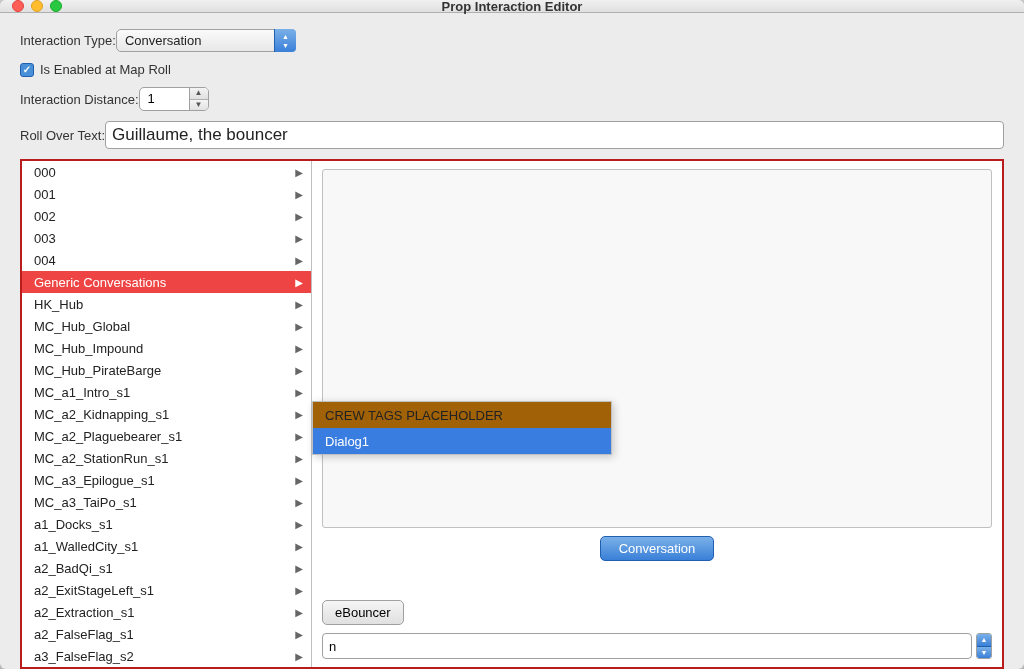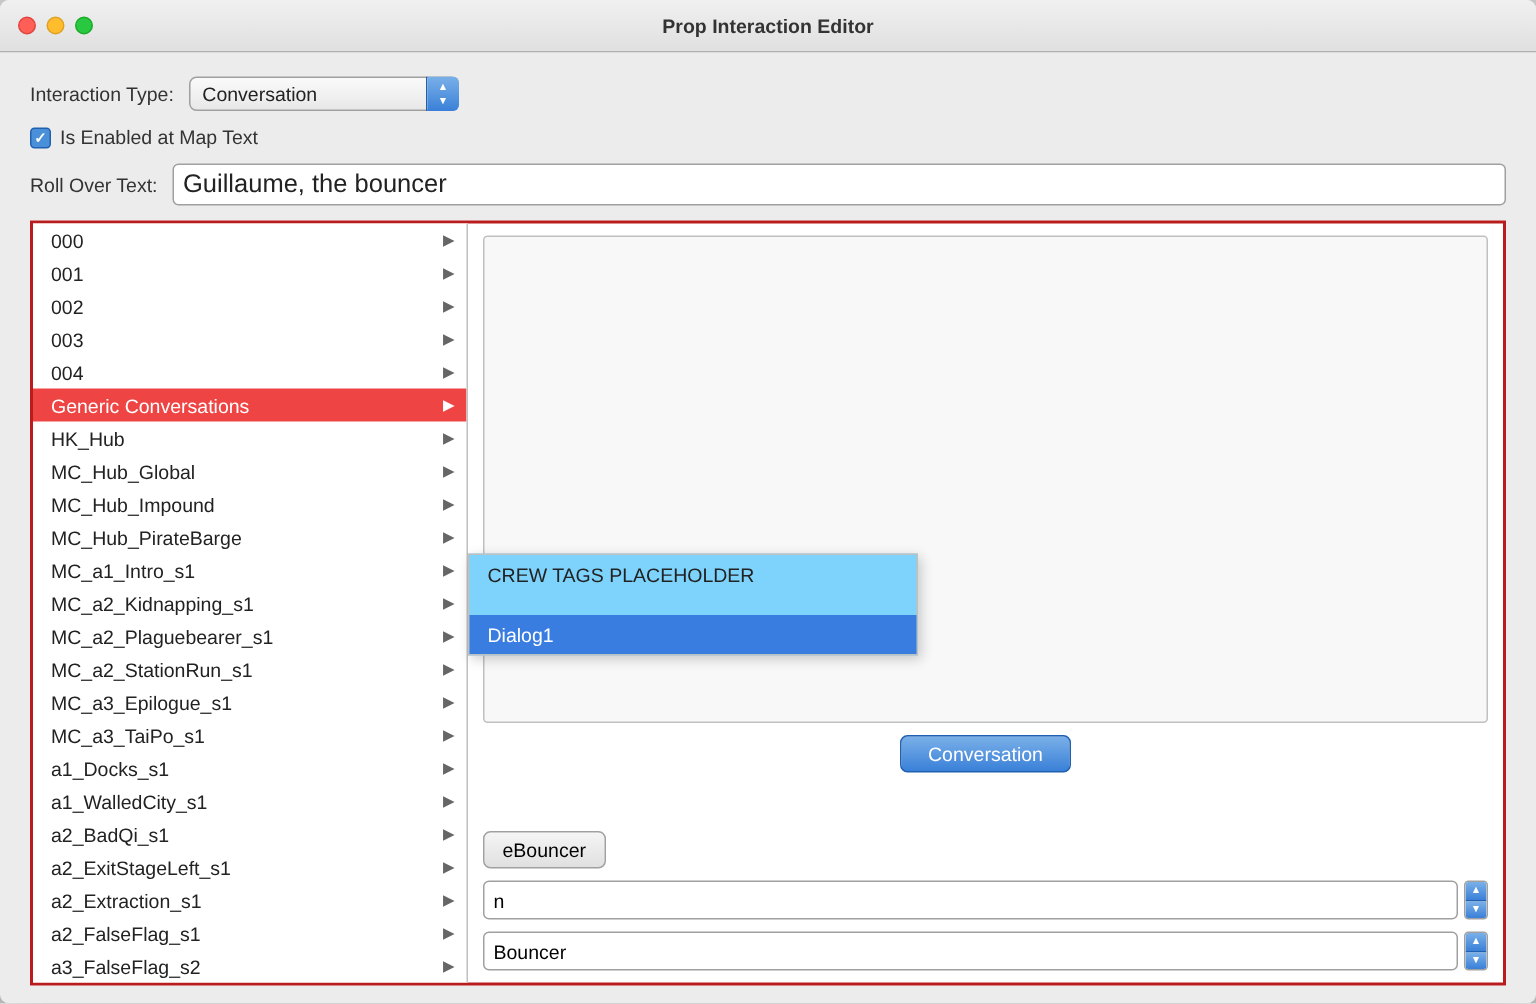--- a/index.html
+++ b/index.html
@@ -55,21 +55,20 @@
       flex: 1;
       padding: 16px 20px 12px 20px;
       display: flex;
       flex-direction: column;
       gap: 10px;
       position: relative;
     }
     .form-row {
       display: flex;
       align-items: center;
-      gap: 10px;
     }
     .label {
       color: #333;
       font-size: 13px;
       white-space: nowrap;
     }
     .select-wrapper {
       position: relative;
       display: inline-flex;
       align-items: center;
@@ -209,40 +208,39 @@
       font-size: 10px;
       color: #666;
     }
     .dropdown-item.selected .dropdown-arrow {
       color: white;
     }
     
     .submenu {
       position: absolute;
       left: 290px;
-      top: 220px;
+      top: 240px;
       width: 300px;
-      background: #7dd3fc;
+      background: #a16207;
       border: 1px solid #c0c0c0;
       box-shadow: 2px 2px 8px rgba(0,0,0,0.2);
       z-index: 100;
     }
     .submenu-item {
       display: flex;
       align-items: center;
       padding: 4px 12px;
       font-size: 13px;
       color: #222;
       cursor: pointer;
       height: 26px;
     }
     .submenu-item.selected {
       background: #3a7de0;
       color: white;
-      margin-top: 14px;
     }
     
     .right-panel {
       flex: 1;
       display: flex;
       flex-direction: column;
       padding: 8px 10px;
       gap: 8px;
     }
     .conversation-area {
@@ -338,23 +336,33 @@
           <span>▲</span>
           <span>▼</span>
         </div>
       </div>
     </div>
 
     <div class="checkbox-row">
       <div class="checkbox">
         <span class="checkbox-check">✓</span>
       </div>
-      <span class="label">Is Enabled at Map Text</span>
-    </div>
-
+      <span class="label">Is Enabled at Map Roll</span>
+    </div>
+
+    <div class="form-row">
+      <span class="label">Interaction Distance:</span>
+      <div class="stepper-box">
+        <span class="stepper-value">1</span>
+        <div class="stepper-arrows">
+          <button class="stepper-arrow">▲</button>
+          <button class="stepper-arrow">▼</button>
+        </div>
+      </div>
+    </div>
 
     <div class="form-row">
       <span class="label">Roll Over Text:</span>
       <input type="text" class="text-input" value="Guillaume, the bouncer" style="">
     </div>
 
     <div class="main-area">
 
       <div class="dropdown-panel" id="dropdown-panel">
       <div class="dropdown-item">
@@ -464,24 +472,17 @@
         <div>
           <span class="bouncer-button">eBouncer</span>
         </div>
         <div class="dropdown-select-row">
           <input type="text" class="dropdown-select" value="n" style="">
           <div class="ds-stepper">
             <div class="ds-arrow">▲</div>
             <div class="ds-arrow">▼</div>
           </div>
         </div>
-        <div class="dropdown-select-row">
-          <input type="text" class="dropdown-select" value="Bouncer" style="">
-          <div class="ds-stepper">
-            <div class="ds-arrow">▲</div>
-            <div class="ds-arrow">▼</div>
-          </div>
-        </div>
       </div>
     </div>
   </div>
 
 </div>
 
 </body></html>

